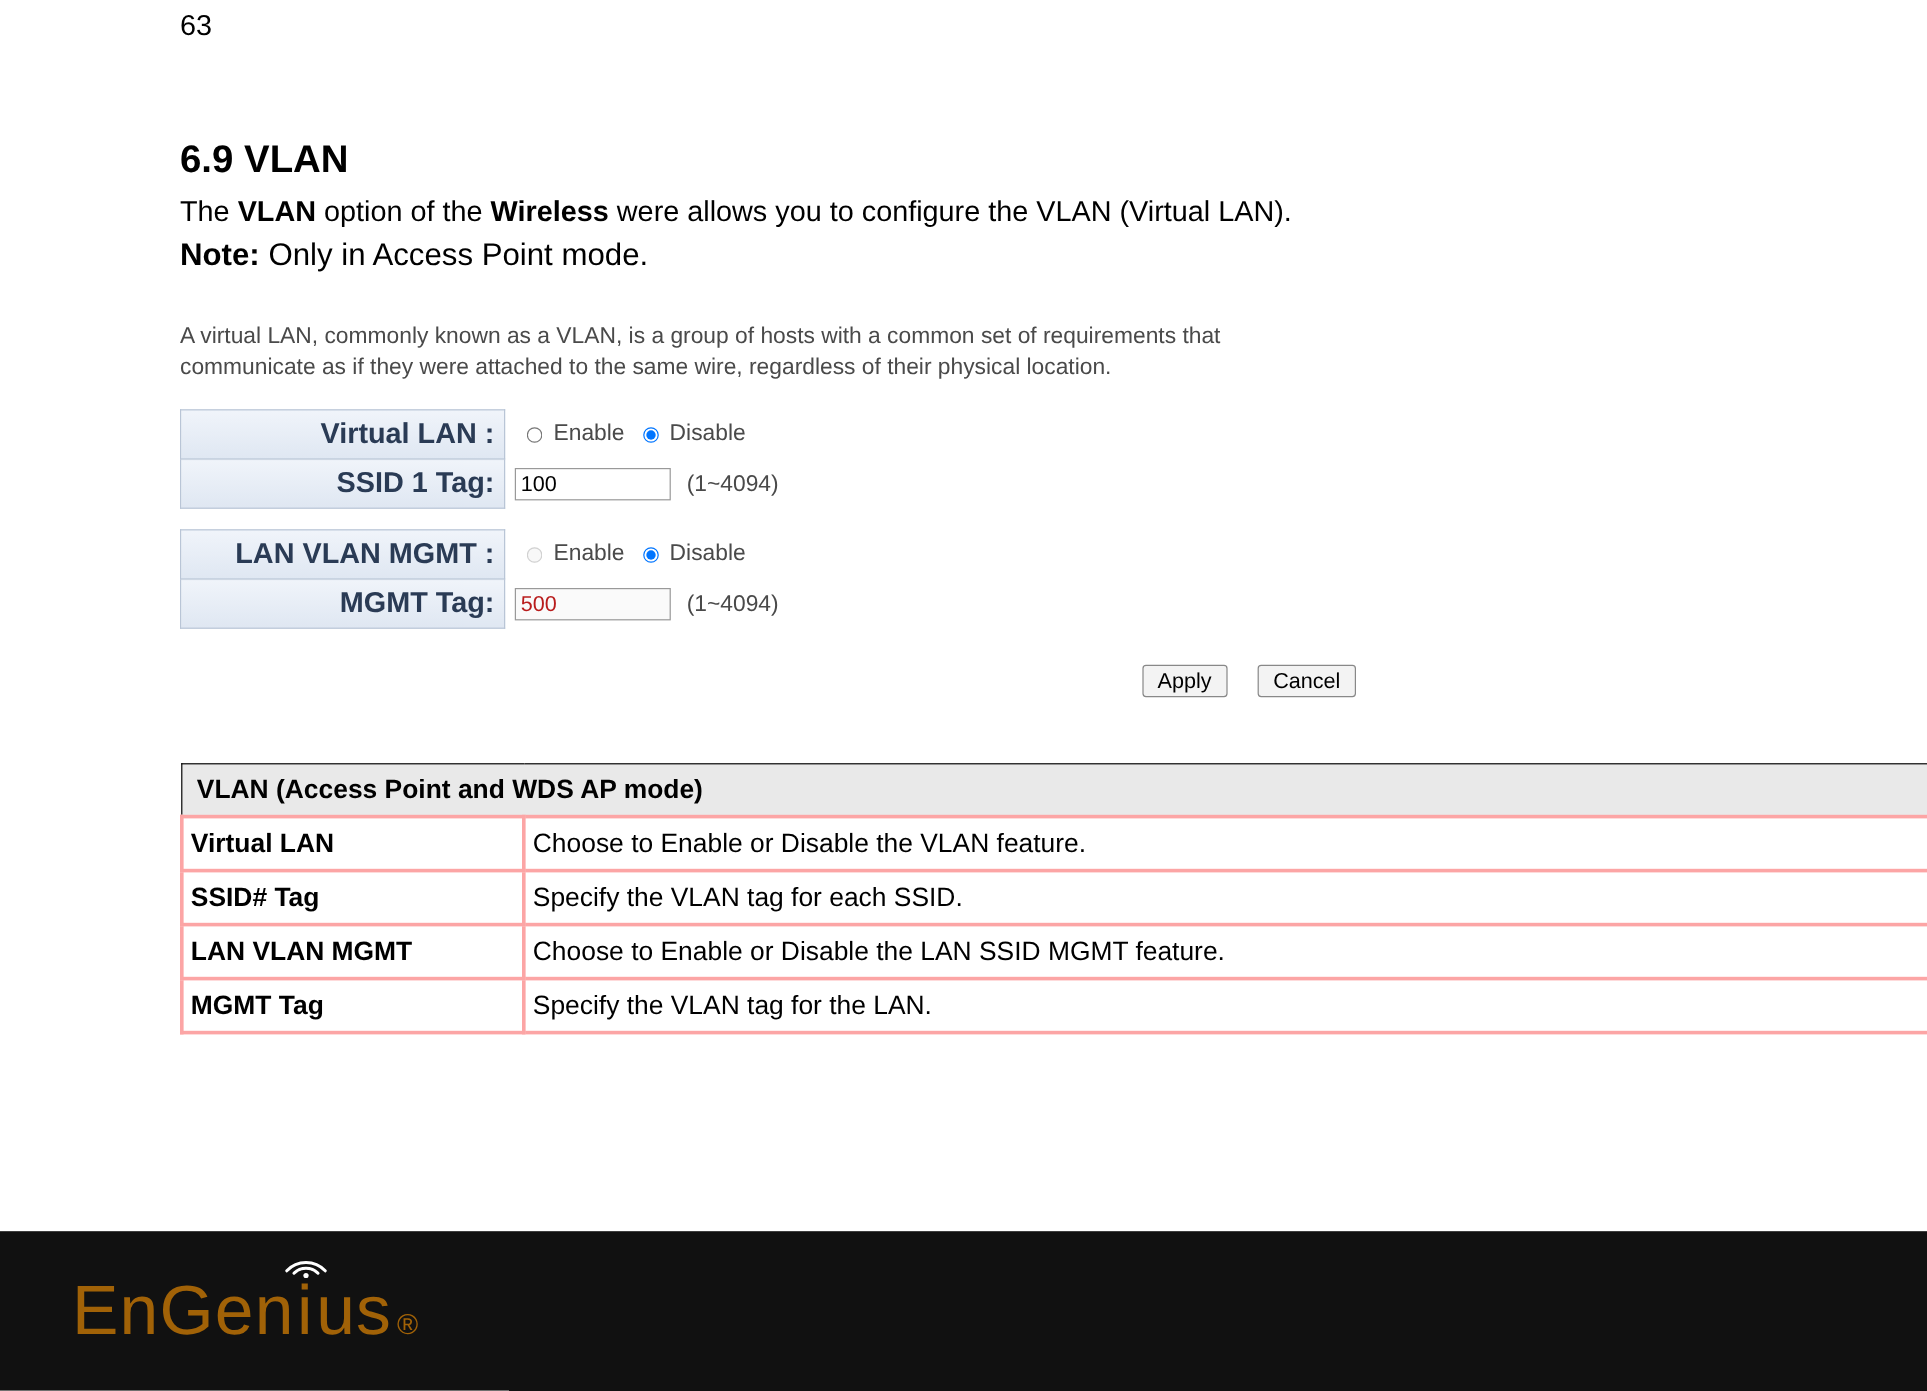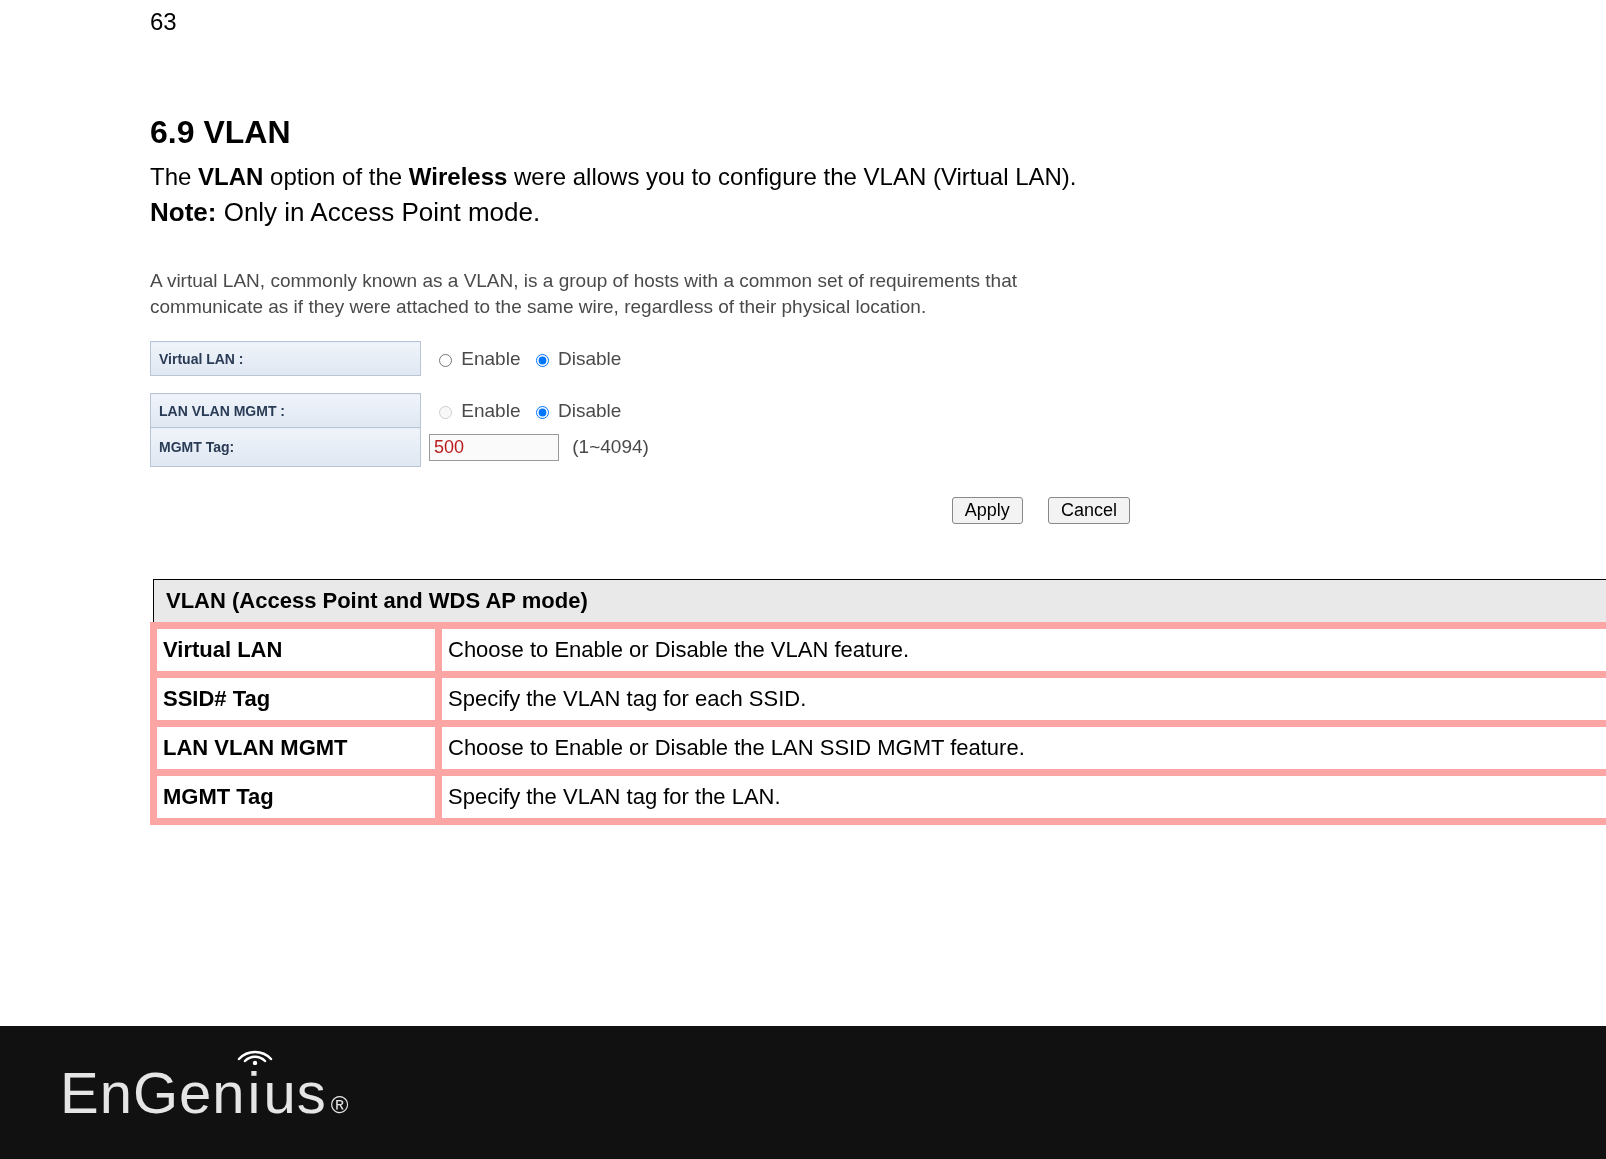--- a/index.html
+++ b/index.html
@@ -49,21 +49,22 @@
     border-collapse: collapse;
     width: 100%;
   }
   .form-table td { padding: 6px 8px; }
   .form-table .lbl {
     width: 270px;
     background: linear-gradient(#f0f4fa, #dfe7f2);
     border: 1px solid #b9c5d6;
     font-weight: bold;
     color: #2a3b55;
-    font-size: 14px;
+    font-size: 24px;
+    text-align: right;
   }
   .form-table input[type="radio"] {
     vertical-align: -2px;
     margin: 0 4px 0 10px;
   }
   .form-table input[type="text"] {
     width: 130px;
     font-size: 18px;
     padding: 2px 4px;
     border: 1px solid #999;
@@ -90,38 +91,38 @@
     font-size: 22px;
   }
   table.desc th {
     text-align: left;
     background: #e9e9e9;
     border: 1px solid #000;
     padding: 8px 12px;
     font-weight: bold;
   }
   table.desc td {
-    border: 7px solid #fca5a5;
+    border: 3px solid #fca5a5;
     padding: 8px 6px;
   }
   table.desc td.k { font-weight: bold; width: 285px; }
 
   
   .footer {
     position: absolute;
     left: 0; bottom: 0;
     width: 1606px;
     height: 133px;
     background: #111;
     display: flex;
     align-items: center;
     padding-left: 60px;
   }
   .logo {
-    color: #e5e5e5;
+    color: #a16207;
     font-family: Arial, sans-serif;
     font-size: 58px;
     font-weight: 500;
     letter-spacing: 1px;
     display: flex;
     align-items: baseline;
   }
   .logo .ii {
     position: relative;
     display: inline-block;
@@ -160,20 +161,27 @@
         <td class="lbl">Virtual LAN :</td>
         <td>
           <label>
             <input type="radio" name="vlan" style="">
             <span>Enable</span>
           </label>
           <label>
             <input type="radio" name="vlan" checked="" style="">
             <span>Disable</span>
           </label>
+        </td>
+      </tr>
+      <tr>
+        <td class="lbl">SSID 1 Tag:</td>
+        <td>
+          <input type="text" value="100" style="">
+          <span>(1~4094)</span>
         </td>
       </tr>
       <tr class="form-gap">
             <td></td>
             <td></td>
           </tr>
       <tr>
         <td class="lbl">LAN VLAN MGMT :</td>
         <td>
           <label>

